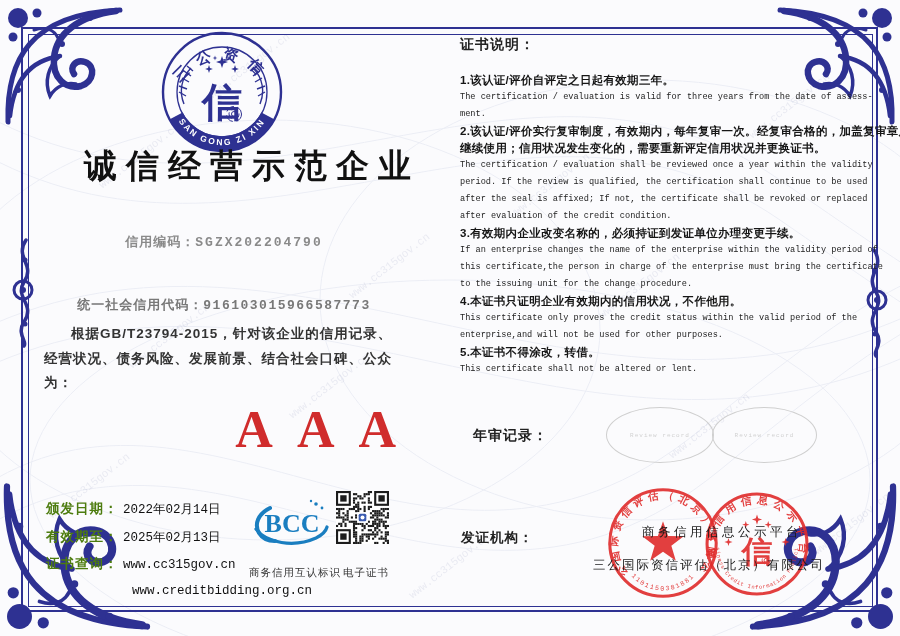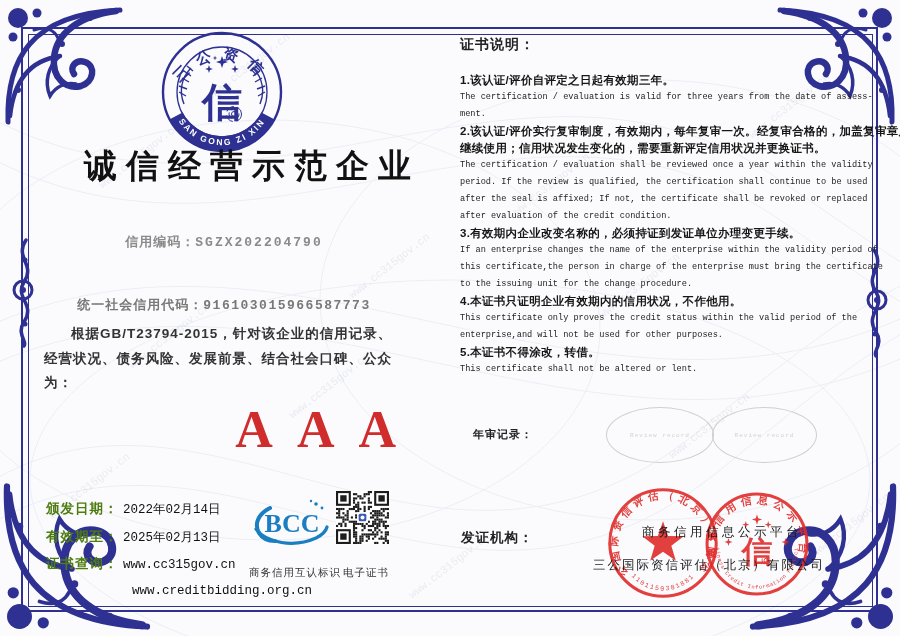--- a/index.html
+++ b/index.html
@@ -34,21 +34,21 @@
   .date-row{position:absolute;left:46px;z-index:3;white-space:nowrap;}
   .date-row .lbl{font-size:13.5px;font-weight:bold;color:#4d7c0f;letter-spacing:1px;}
   .date-row .val{font-family:"Liberation Mono","DejaVu Sans Mono",monospace;font-size:12.5px;color:#111;}
   .small-label{position:absolute;z-index:3;font-size:10.5px;color:#333;text-align:right;letter-spacing:1px;}
   
   .instr-title{position:absolute;left:460px;top:36px;z-index:3;font-size:14px;font-weight:bold;letter-spacing:1px;}
   #instructions{position:absolute;left:460px;top:72px;width:416px;z-index:3;}
   .zh-line{font-size:11.5px;font-weight:bold;color:#161616;line-height:17px;letter-spacing:.3px;white-space:nowrap;}
   .en-line{font-family:"Liberation Mono","DejaVu Sans Mono",monospace;font-size:8.6px;color:#232323;
            line-height:17px;letter-spacing:0;white-space:nowrap;}
-  .annual-label{position:absolute;left:473px;top:427px;z-index:3;font-size:11px;font-weight:bold;letter-spacing:1px;}
+  .annual-label{position:absolute;left:473px;top:427px;z-index:3;font-size:14px;font-weight:bold;letter-spacing:1px;}
   .oval{position:absolute;top:407px;height:54px;border:1px solid #cfcfcf;border-radius:50%;z-index:3;
         display:flex;align-items:center;justify-content:center;}
   .oval span{font-size:6px;color:#d2d2d2;letter-spacing:1px;font-family:"Liberation Mono","DejaVu Sans Mono",monospace;}
   .issuer-label{position:absolute;left:461px;top:529px;z-index:5;font-size:13.5px;font-weight:bold;letter-spacing:1px;}
   .issuer-line1{position:absolute;left:622px;top:524px;width:200px;text-align:center;z-index:5;
                 font-size:12.5px;color:#1a1a1a;letter-spacing:3.5px;white-space:nowrap;}
   .issuer-line2{position:absolute;left:578px;top:557px;width:262px;text-align:center;z-index:5;
                 font-size:12.5px;color:#1a1a1a;letter-spacing:2px;white-space:nowrap;}
   .seal{position:absolute;z-index:4;opacity:.9;}
 </style>

